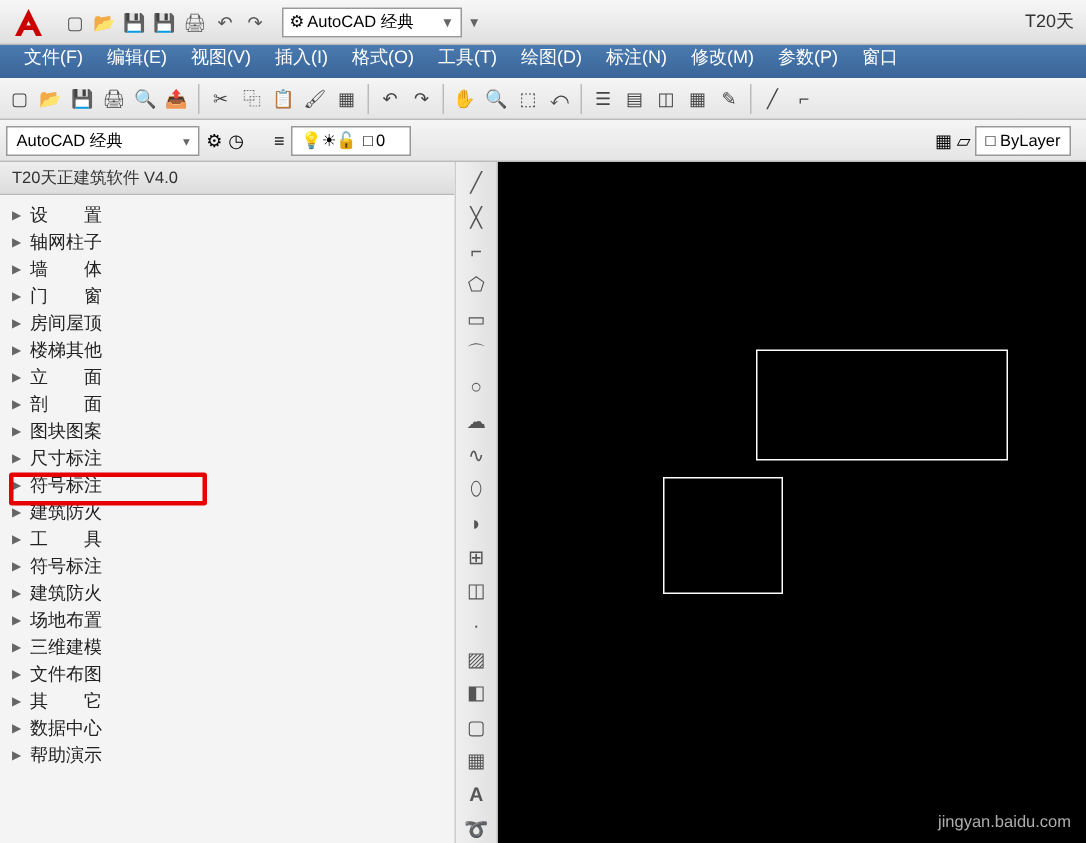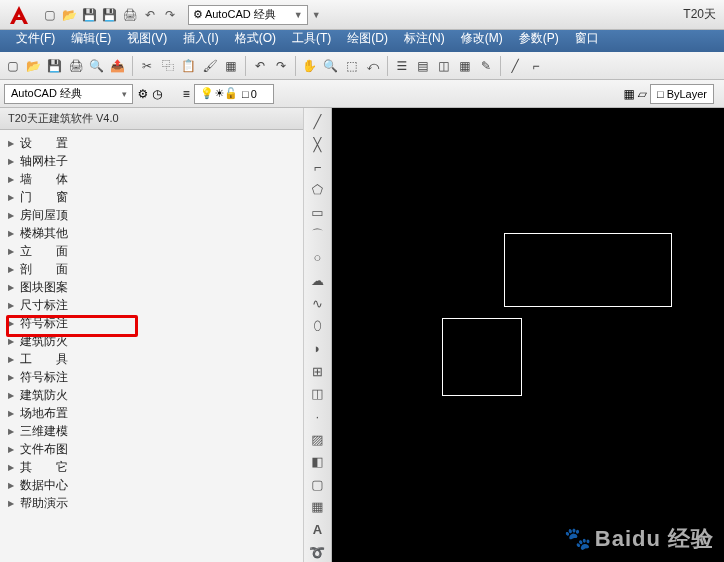--- a/index.html
+++ b/index.html
@@ -249,16 +249,16 @@
     <span class="t">▢</span>
     <span class="t">▦</span>
     <span class="t" style="font-weight:bold">A</span>
     <span class="t">➰</span>
   </div>
 
   <div class="canvas">
     <div class="rect" style="left:172px; top:125px; width:168px; height:74px;"></div>
     <div class="rect" style="left:110px; top:210px; width:80px; height:78px;"></div>
     <div class="watermark">
-      <div class="big"><span class="paw">🐾</span><span>Baidu 经验</span></div>
+      <div class="sub">jingyan.baidu.com</div>
     </div>
   </div>
 </div>
 
 </body></html>

